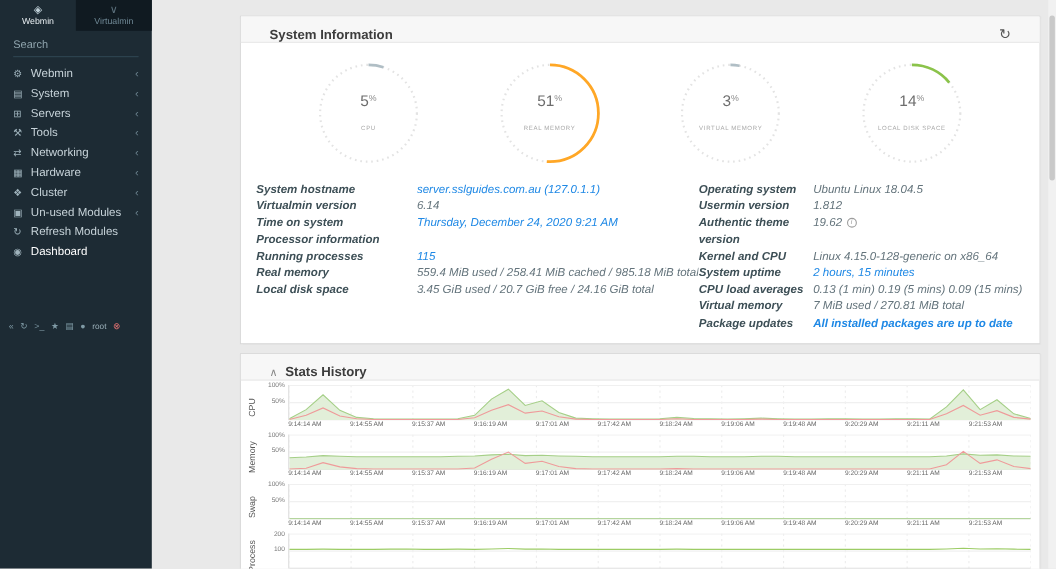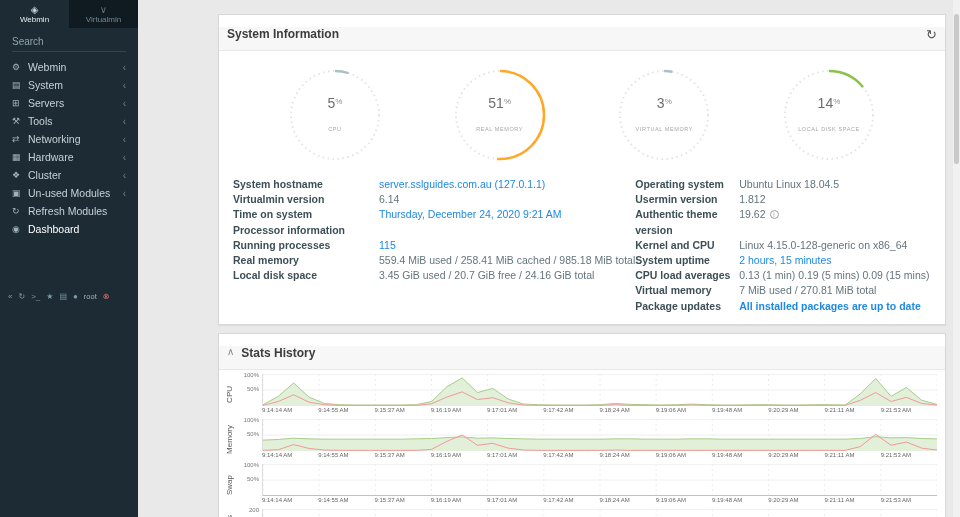--- a/index.html
+++ b/index.html
@@ -23,36 +23,36 @@
   .mi.active .mil { color:#ffffff; }
   .mch { color:#6b828e; font-size:10px; }
   .sfooter { position:absolute; top:292px; left:0; width:138px; display:flex; align-items:center; padding:0 8px; gap:6px; font-size:8px; color:#7f9aa5; }
   .sfooter .fi { cursor:pointer; }
   .sfooter .fi.power { color:#e57373; }
   .sfooter .user-label { font-size:7.5px; color:#9db2bb; }
 
   
   .main { position:absolute; left:138px; top:0; width:822px; height:517px; padding:14px 14px 0 80px; }
   .card { background:#ffffff; border:1px solid #d8d8d8; box-shadow:0 1px 1px rgba(0,0,0,.05); }
-  .card-h { height:24px; background:#f7f7f7; border-bottom:1px solid #e8e8e8; display:flex; align-items:flex-start; padding:0 8px; font-size:12px; font-weight:bold; color:#3c3c3c;margin-top:12px; }
+  .card-h { height:24px; background:#f7f7f7; border-bottom:1px solid #e8e8e8; display:flex; align-items:flex-end; padding:0 26px; font-size:12px; font-weight:bold; color:#3c3c3c; }
   .refresh { margin-left:auto; font-size:13px; font-weight:normal; color:#555; cursor:pointer; }
   .caret { margin-right:7px; font-size:10px; color:#888; cursor:pointer; font-weight:normal; }
 
   
   .gauges { display:flex; justify-content:space-between; padding:12px 64px 2px; }
   .gauge { position:relative; width:104px; height:104px; }
   .gauge svg { position:absolute; left:0; top:0; }
   .gauge-num { position:absolute; top:32px; width:100%; text-align:center; font-size:14px; color:#6d6d6d; }
   .gauge-num .pct { font-size:8px; vertical-align:4px; color:#8a8a8a; }
   .gauge-label { position:absolute; top:63px; width:100%; text-align:center; font-size:5.5px; letter-spacing:.6px; color:#a8a8a8; }
 
   
   .info-cols { display:flex; padding:8px 14px 10px; }
   .icol { flex:1; }
-  .irow { display:flex; font-size:10.5px; line-height:15.2px; }
+  .irow { display:flex; font-size:10.5px; line-height:15.2px;font-style:italic; }
   .ilabel { font-weight:bold; color:#3d4f56; }
   .icol.left .ilabel { width:146px; }
   .icol.right .ilabel { width:104px; }
   .ivalue { color:#64747c; flex:1; white-space:nowrap; overflow:hidden; }
   .ivalue.link { color:#1e88e5; cursor:pointer; }
   .ivalue.bold { font-weight:bold; }
   .info-ic { display:inline-block; width:9px; height:9px; border:1px solid #9e9e9e; border-radius:50%; font-size:6.5px; line-height:8px; text-align:center; color:#9e9e9e; margin-left:4px; vertical-align:1px; cursor:pointer; }
 
   
   .stats { margin-top:8px; }

